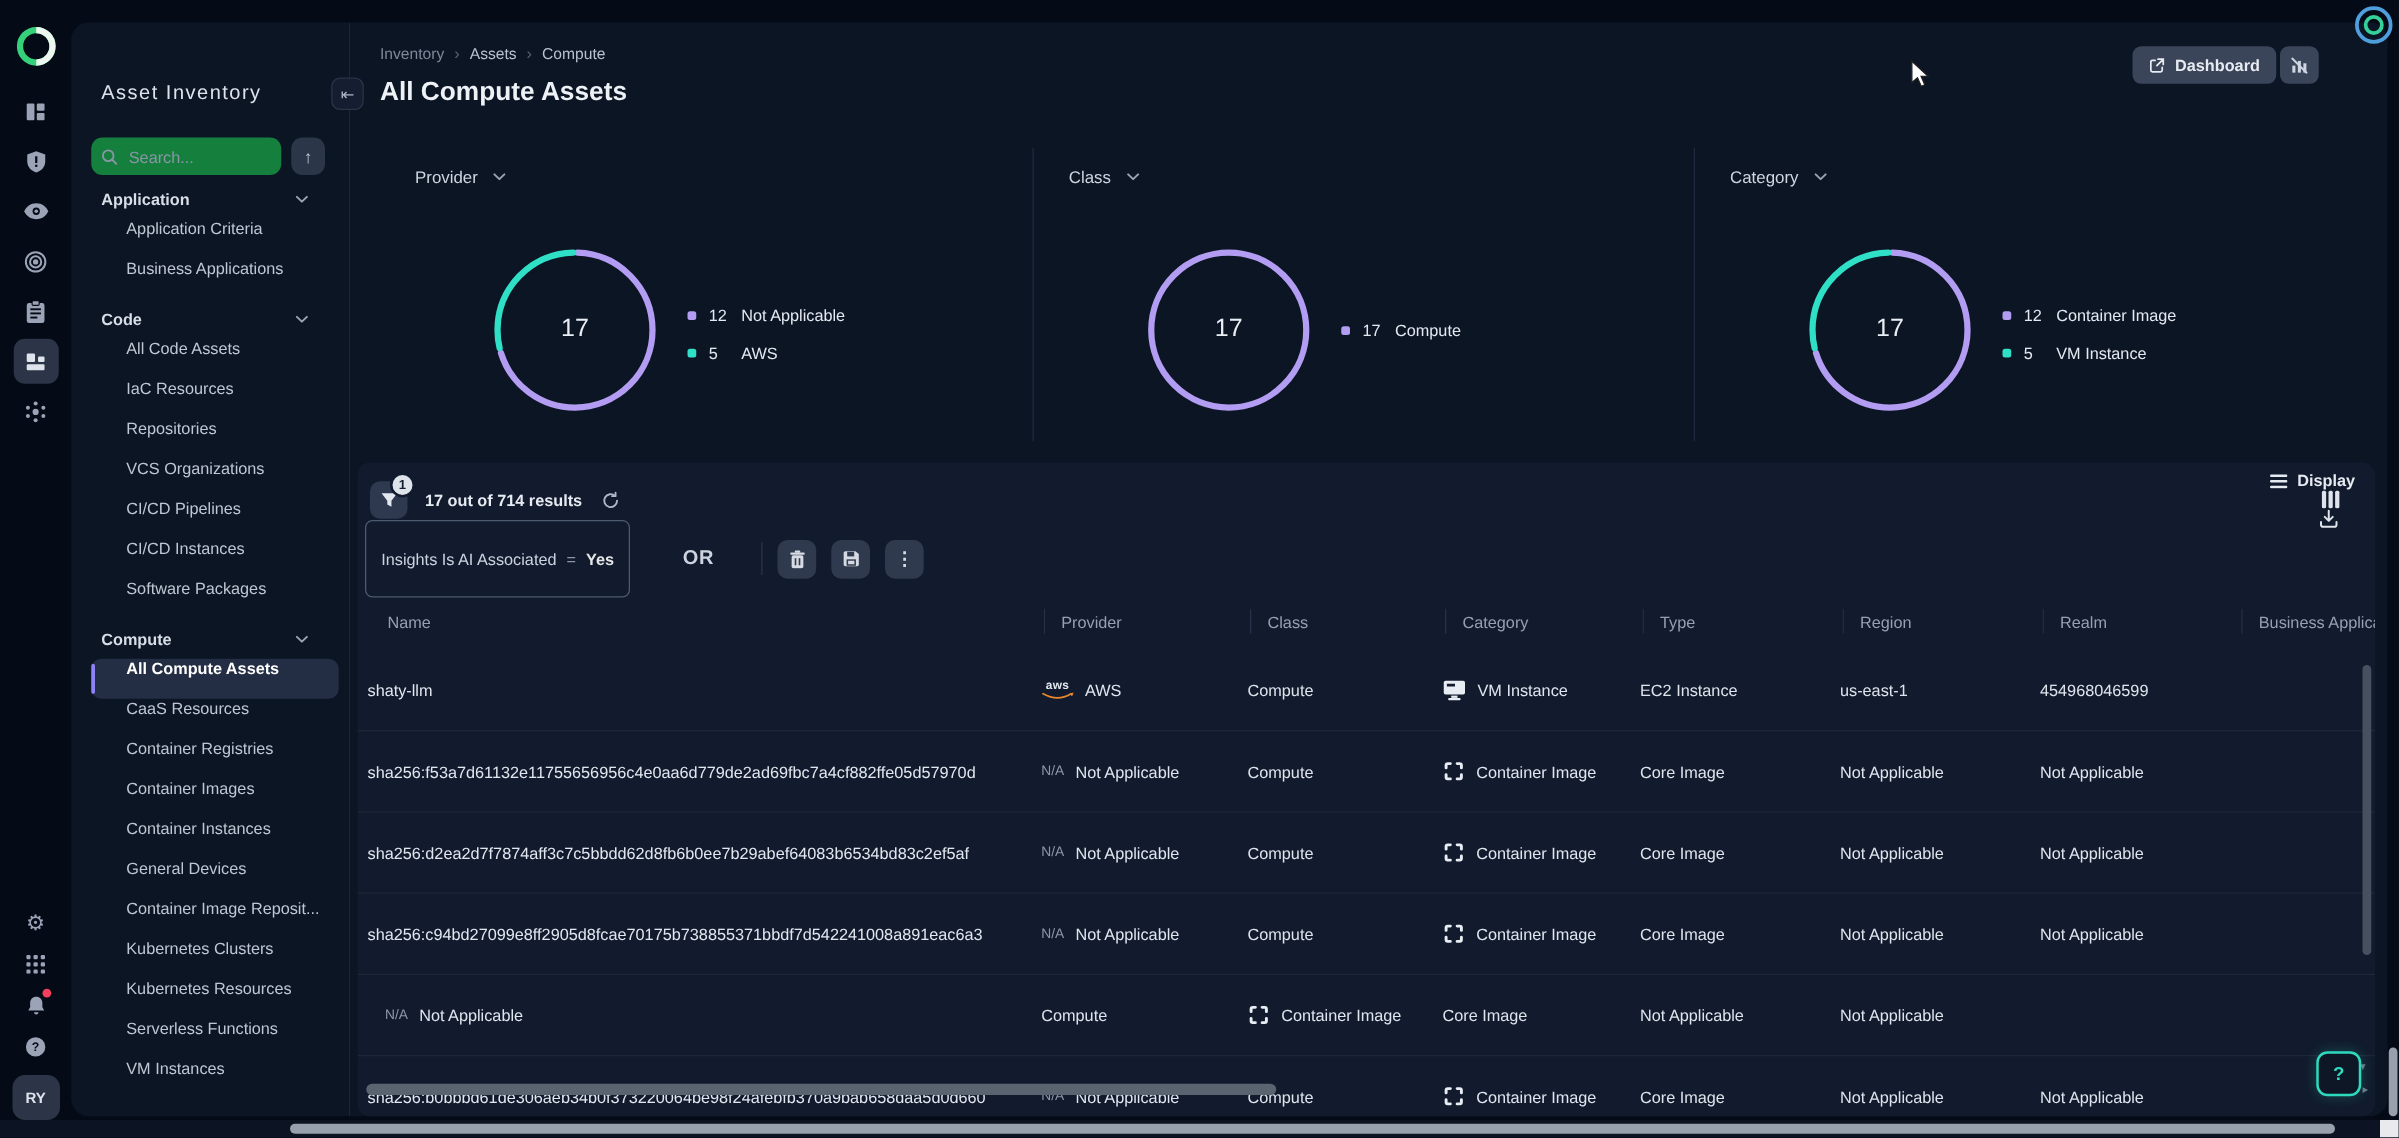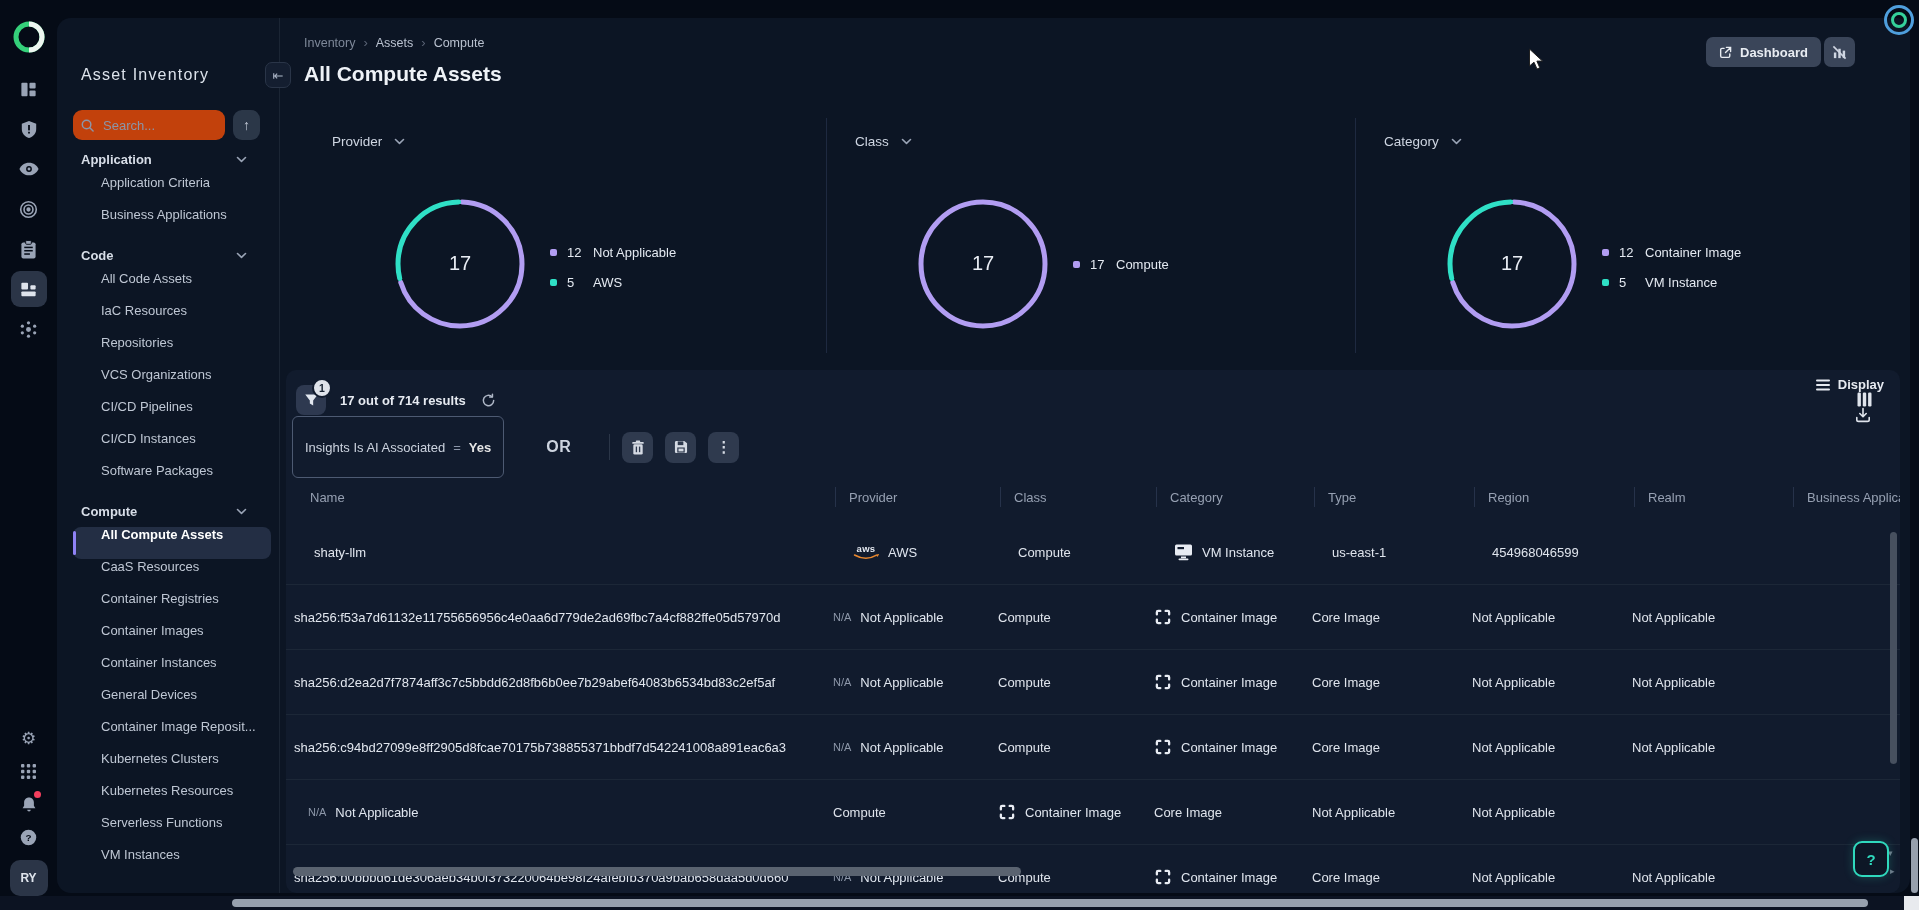--- a/index.html
+++ b/index.html
@@ -23,21 +23,21 @@
   
   .sidebar{position:absolute;left:57px;top:18px;width:222px;height:875px;background:#0c1524;
            border-radius:14px 0 0 14px;border-right:1px solid #1b2534;z-index:5;}
   .main{position:absolute;left:280px;top:18px;width:1630px;height:875px;background:#0c1524;
         border-radius:0 14px 14px 0;z-index:4;}
 
   
   .sb-title{position:absolute;left:24px;top:48px;font-size:16px;letter-spacing:1.2px;color:#dde3ec;font-weight:500;}
   .collapse-btn{position:absolute;left:208px;top:44px;width:24px;height:24px;background:#141e30;border:1px solid #2a3548;
                 border-radius:7px;color:#aab4c6;display:flex;align-items:center;justify-content:center;font-size:13px;cursor:pointer;z-index:9;}
-  .search-wrap{position:absolute;left:16px;top:92px;width:152px;height:30px;background:#c2410c;border-radius:9px;
+  .search-wrap{position:absolute;left:16px;top:92px;width:152px;height:30px;background:#15803d;border-radius:9px;
                display:flex;align-items:center;padding:0 8px;box-sizing:border-box;}
   .search-wrap input{background:transparent;border:none;outline:none;color:#cfd6e2;font-size:13px;width:110px;
                      margin-left:7px;font-family:"Liberation Sans",sans-serif;}
   .search-wrap input::placeholder{color:#8b95a8;}
   .up-btn{position:absolute;left:176px;top:92px;width:27px;height:30px;background:#2b3748;border-radius:9px;
           color:#c6cdd9;display:flex;align-items:center;justify-content:center;font-size:14px;cursor:pointer;}
   .nav{position:absolute;left:8px;top:125px;width:206px;}
   .nav-section{height:32px;display:flex;align-items:center;padding:0 24px 0 16px;cursor:pointer;}
   .nav-section .nav-sec-label{flex:1;font-size:13px;font-weight:600;color:#d8dee8;}
   .nav-item{height:32px;display:flex;align-items:flex-start;padding-left:36px;font-size:13px;font-weight:500;
@@ -98,21 +98,21 @@
             align-items:center;justify-content:center;color:#d5dae3;cursor:pointer;font-size:15px;font-weight:bold;}
 
   .thead,.trow{display:grid;grid-template-columns:525px 165px 156px 158px 160px 160px 159px minmax(0,1fr);padding-left:8px;}
   .thead{position:absolute;left:16px;right:0;top:104px;height:46px;font-size:13px;color:#96a0b2;font-weight:500;}
   .th{position:relative;display:flex;align-items:center;padding-left:14px;white-space:nowrap;overflow:hidden;cursor:pointer;}
   .th:first-child{padding-left:0;}
   .th:not(:first-child)::before{content:"";position:absolute;left:0;top:50%;transform:translateY(-50%);
                                 height:20px;width:1px;background:#26324a;}
   .tbody{position:absolute;left:0;right:0;top:150px;bottom:0;overflow:hidden;border-radius:0 0 10px 10px;}
   .trow{height:64px;border-top:1px solid #1c2737;cursor:pointer;}
-  .trow:first-child{border-top:none;margin-left:20px;}
+  .trow:first-child{border-top:none;}
   .td{display:flex;align-items:center;padding-left:14px;font-size:13px;color:#dfe4ec;white-space:nowrap;overflow:hidden;}
   .td-name{padding-left:0;color:#e2e7ef;}
   .cell-label{margin-left:9px;color:#e0e6ef;}
   .na-mark{font-size:11px;color:#8d97a9;}
   .aws-mark{display:flex;flex-direction:column;align-items:center;line-height:1;width:26px;}
   .aws-txt{font-size:9.5px;font-weight:700;color:#e4e9f1;letter-spacing:.3px;}
 
   
   .hscroll-thumb{position:absolute;left:7px;top:497px;width:728px;height:9px;background:#5a6370;border-radius:5px;cursor:pointer;}
   .vscroll-thumb{position:absolute;left:1604px;top:162px;width:7px;height:232px;background:#47505f;border-radius:4px;cursor:pointer;}
@@ -510,20 +510,21 @@
           <div class="td">Compute</div>
           <div class="td">
             <svg width="19" height="18" viewBox="0 0 19 18">
               <rect x="1" y="1.5" width="17" height="11" rx="1.5" fill="#e8ecf3"></rect>
               <rect x="3.5" y="4" width="6.5" height="2.2" fill="#111b2d"></rect>
               <rect x="7" y="13.5" width="5" height="1.8" fill="#e8ecf3"></rect>
               <rect x="4.5" y="15.4" width="10" height="1.8" rx="0.9" fill="#e8ecf3"></rect>
             </svg>
             <span class="cell-label">VM Instance</span>
           </div>
+          <div class="td">EC2 Instance</div>
           <div class="td">us-east-1</div>
           <div class="td">454968046599</div>
           <div class="td"></div>
         </div>
         <div class="trow">
           <div class="td td-name">sha256:f53a7d61132e11755656956c4e0aa6d779de2ad69fbc7a4cf882ffe05d57970d</div>
           <div class="td">
             <span class="na-mark">N/A</span>
             <span class="cell-label">Not Applicable</span>
           </div>

